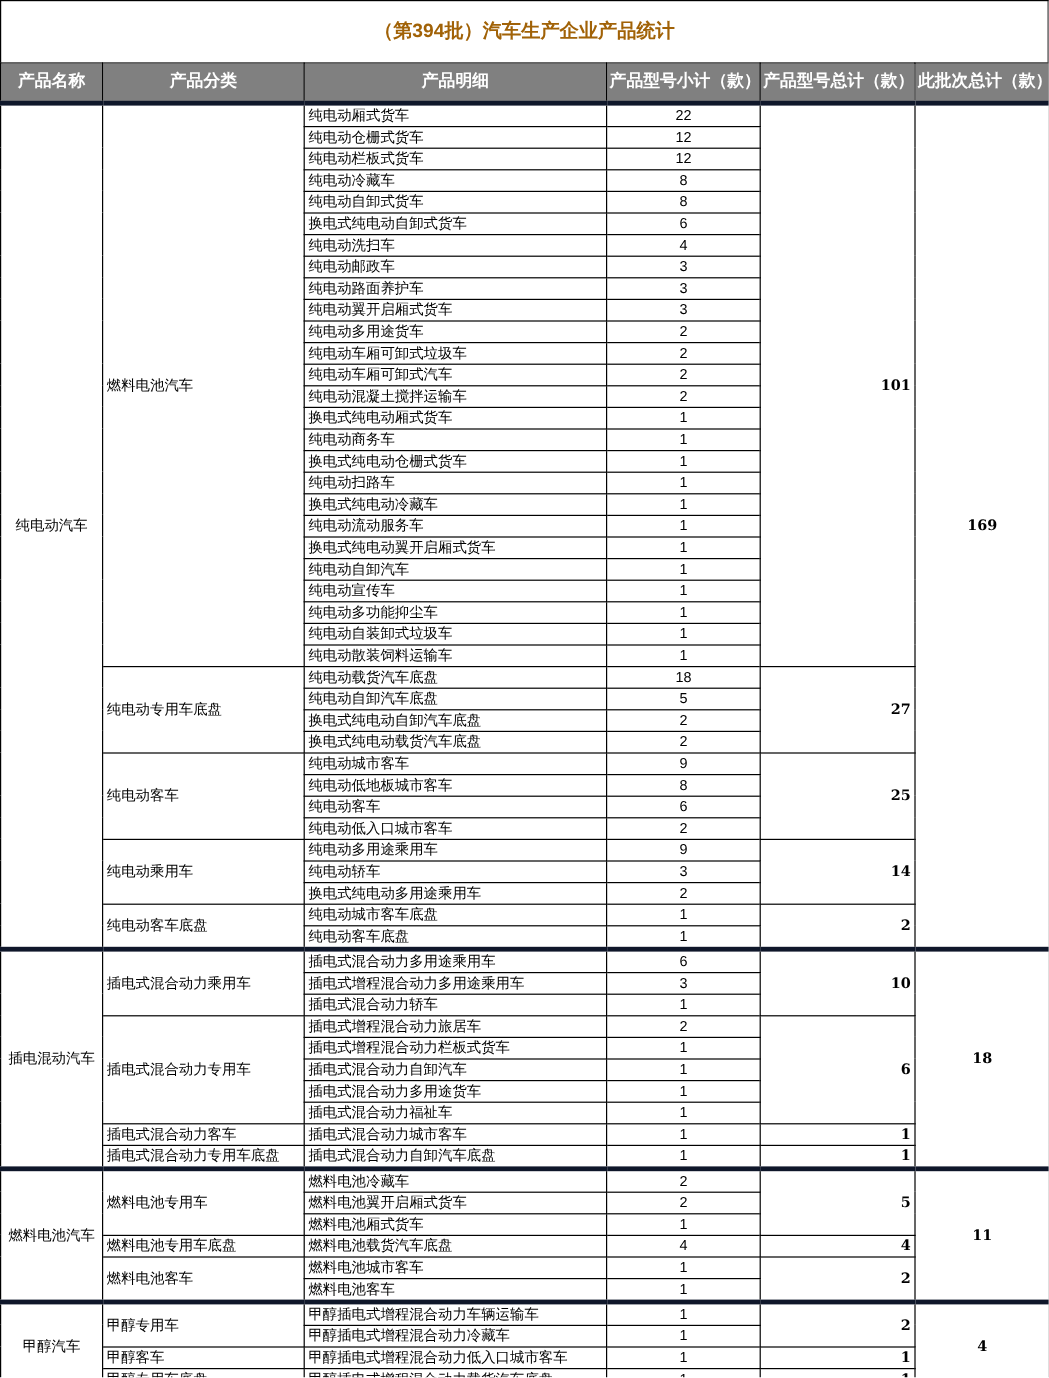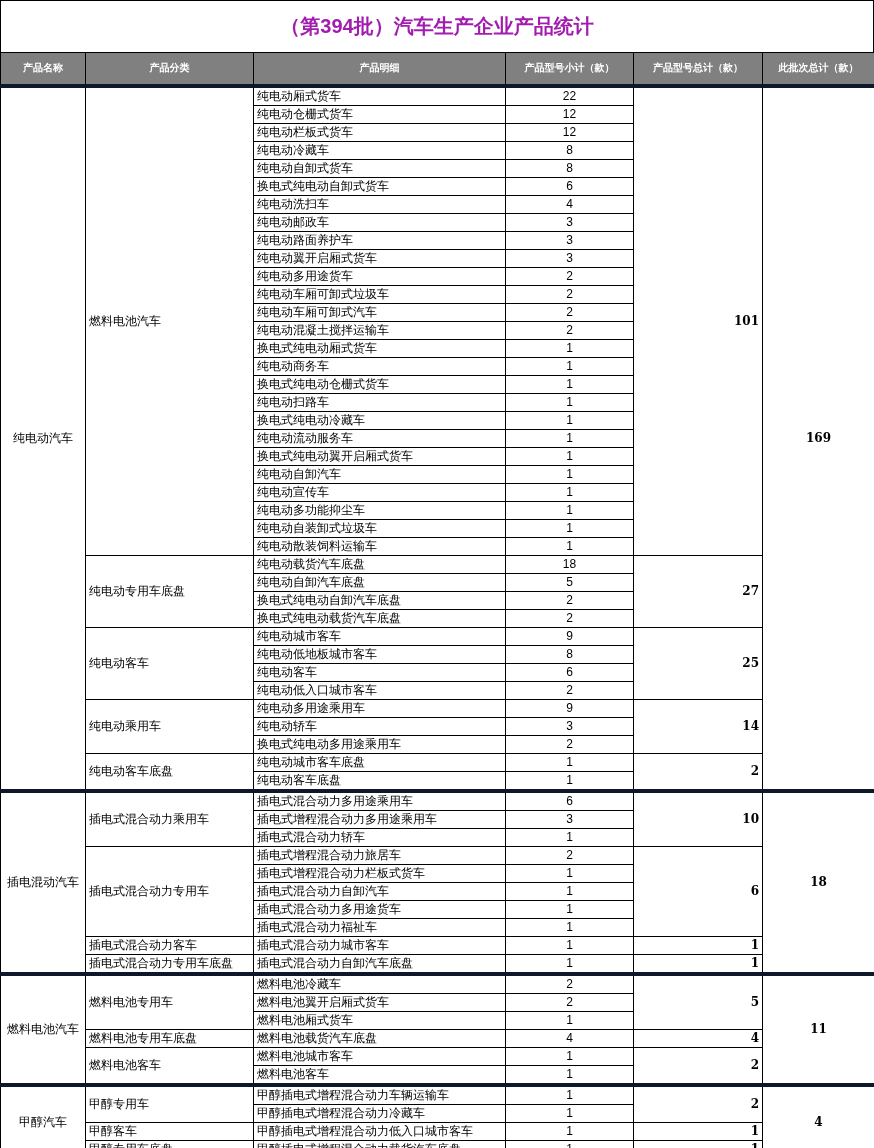--- a/index.html
+++ b/index.html
@@ -24,34 +24,34 @@
     justify-content: center;
     background: #fff;
   }
   .title-bar .t-main {
     font-size: 16px;
     font-weight: bold;
     color: #000;
     white-space: nowrap;
   }
   .title-bar .t-highlight {
-    font-size: 20px;
-    font-weight: bold;
-    color: #a21caf;
+    font-size: 16px;
+    font-weight: bold;
+    color: #a16207;
     white-space: nowrap;
   }
   table.stat {
     width: 874px;
     border-collapse: collapse;
     table-layout: fixed;
   }
   table.stat th {
     background: #808080;
     color: #fff;
-    font-size: 10px;
+    font-size: 14px;
     font-weight: bold;
     height: 33px;
     border: 1px solid #000;
     text-align: center;
     padding: 0 2px;
     overflow: hidden;
     white-space: nowrap;
   }
   table.stat td {
     border: 1px solid #000;

